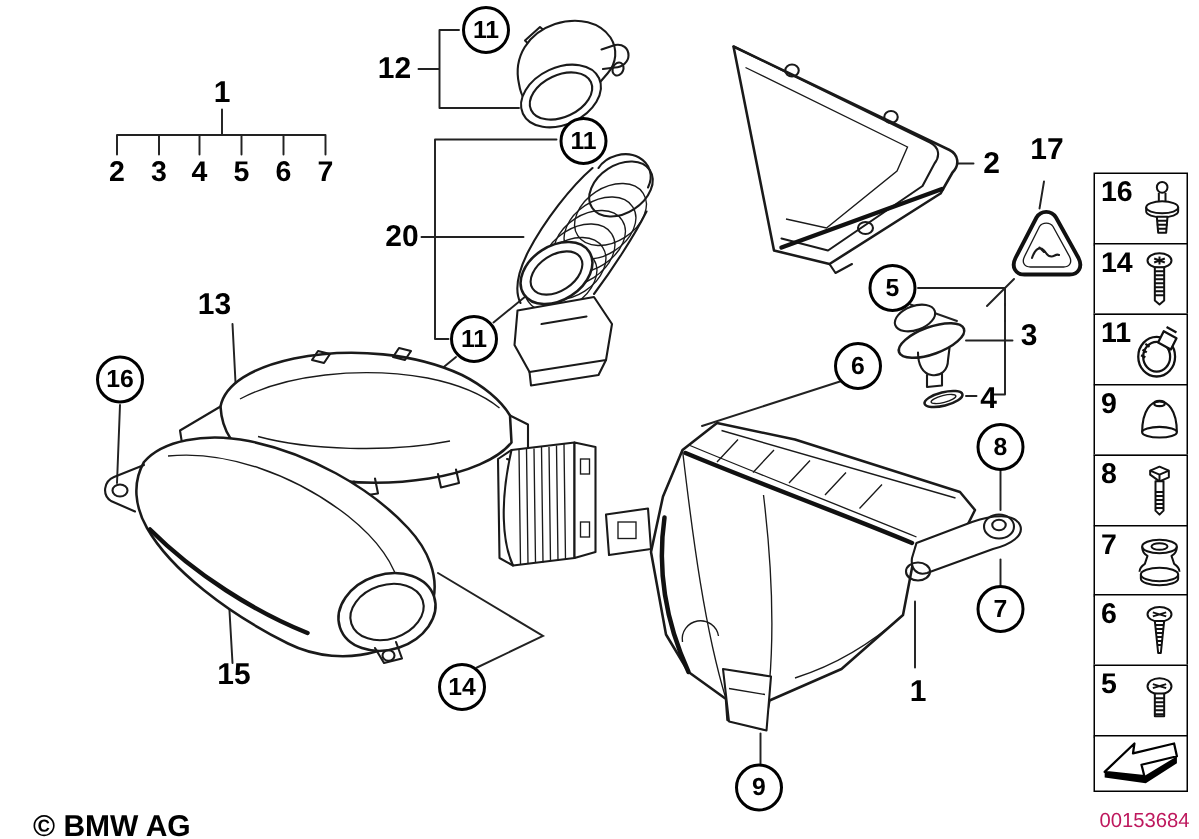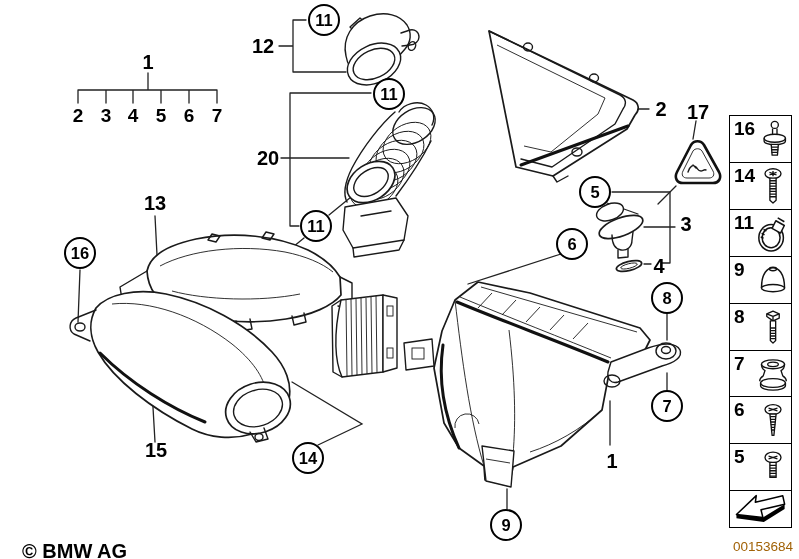--- a/index.html
+++ b/index.html
@@ -14,21 +14,21 @@
         align-items:center;justify-content:center;font-size:16.5px;font-weight:bold;}
   .legend{position:absolute;left:729px;top:115px;width:63px;}
   .lrow{box-sizing:border-box;height:48.5px;border:1.6px solid #000;margin-top:-1.6px;
         display:flex;align-items:flex-start;padding:3px 1px 1px 4px;background:#fff;}
   .lrow:first-child{margin-top:0;}
   .lnum{font-size:19px;font-weight:bold;width:22px;flex:none;line-height:1;}
   .licon{flex:1;display:flex;justify-content:center;align-items:center;height:100%;}
   .arrowrow{box-sizing:border-box;height:38px;border:1.6px solid #000;margin-top:-1.6px;
         display:flex;align-items:center;justify-content:center;background:#fff;}
   .footer-left{position:absolute;left:22px;top:540px;font-size:20px;font-weight:bold;}
-  .footer-right{position:absolute;left:733px;top:539px;font-size:13.5px;color:#a16207;}
+  .footer-right{position:absolute;left:733px;top:539px;font-size:13.5px;color:#be185d;}
   svg .ln{fill:none;stroke:#222;stroke-width:1.3;stroke-linecap:round;}
   svg .pt{fill:none;stroke:#1a1a1a;stroke-width:1.4;stroke-linejoin:round;stroke-linecap:round;}
   svg .pt2{fill:none;stroke:#1a1a1a;stroke-width:1.7;stroke-linejoin:round;stroke-linecap:round;}
   svg .thick{fill:none;stroke:#111;stroke-width:3;stroke-linecap:round;}
   svg .thin{fill:none;stroke:#1a1a1a;stroke-width:0.9;}
   svg .wfill{fill:#fff;}
 </style>
 </head>
 <body>
 
@@ -164,24 +164,24 @@
   <div class="lbl" style="left:148px;top:62px">1</div>
   <div class="lbl small" style="left:78px;top:115px">2</div>
   <div class="lbl small" style="left:106px;top:115px">3</div>
   <div class="lbl small" style="left:133px;top:115px">4</div>
   <div class="lbl small" style="left:161px;top:115px">5</div>
   <div class="lbl small" style="left:189px;top:115px">6</div>
   <div class="lbl small" style="left:217px;top:115px">7</div>
 
   <div class="lbl" style="left:263px;top:46px">12</div>
   <div class="lbl" style="left:268px;top:158px">20</div>
-  <div class="lbl" style="left:155px;top:203px">13</div>
+  <div class="lbl" style="left:143px;top:203px">13</div>
   <div class="lbl" style="left:156px;top:450px">15</div>
   <div class="lbl" style="left:661px;top:109px">2</div>
-  <div class="lbl" style="left:698px;top:112px">17</div>
+  <div class="lbl" style="left:698px;top:100px">17</div>
   <div class="lbl" style="left:686px;top:224px">3</div>
   <div class="lbl" style="left:659px;top:266px">4</div>
   <div class="lbl" style="left:612px;top:461px">1</div>
 
   <div class="circ" style="left:324px;top:20px">11</div>
   <div class="circ" style="left:389px;top:94px">11</div>
   <div class="circ" style="left:316px;top:226px">11</div>
   <div class="circ" style="left:80px;top:253px">16</div>
   <div class="circ" style="left:595px;top:192px">5</div>
   <div class="circ" style="left:572px;top:244px">6</div>

